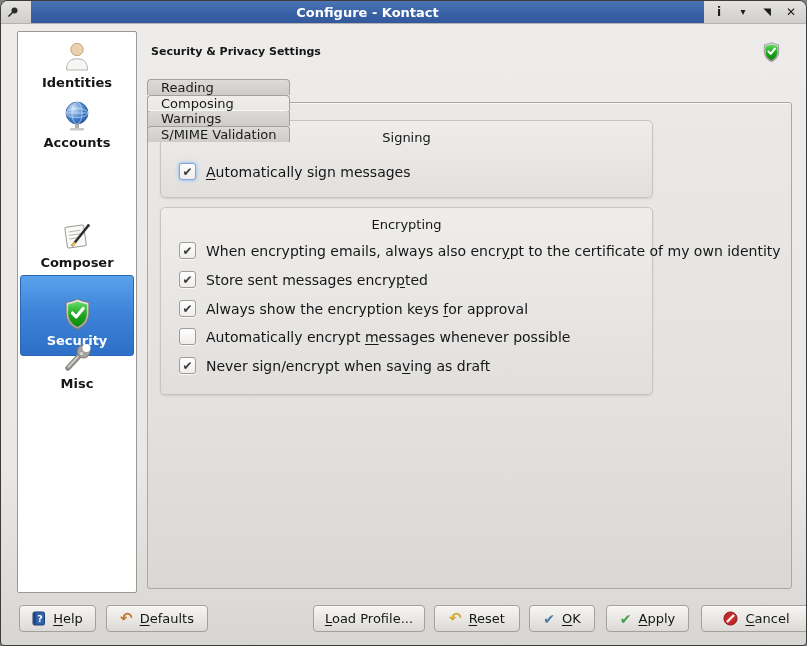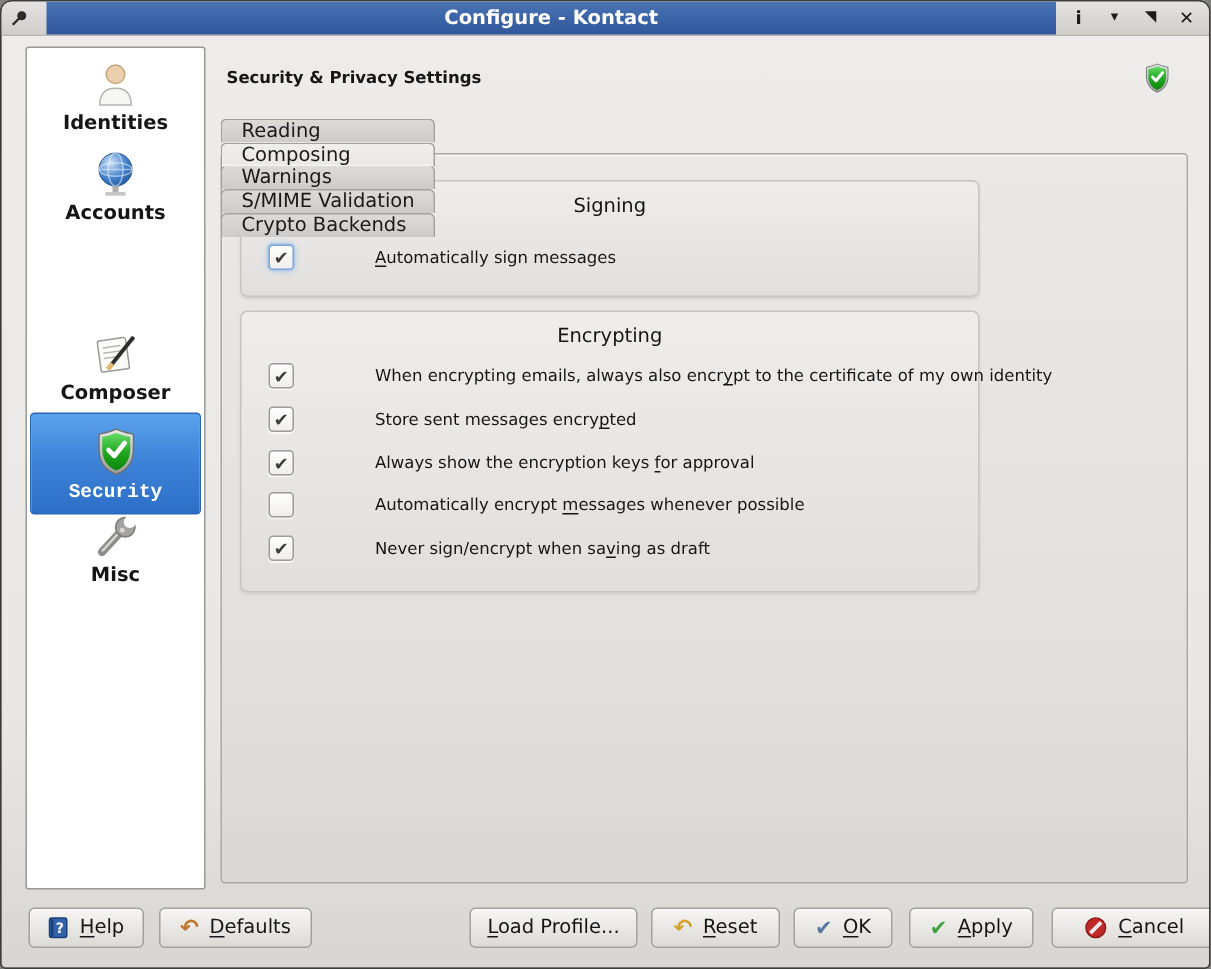--- a/index.html
+++ b/index.html
@@ -21,21 +21,21 @@
   .tb-btn {cursor:default; width:18px; text-align:center; line-height:18px;}
   .tb-glyph-small {font-size:10px;}
   
   .sidebar {position:absolute; left:16px; top:30px; width:120px; height:562px;
     background:#ffffff; border:1px solid #9b9996; border-radius:2px; box-sizing:border-box;}
   .side-item {position:absolute; left:2px; right:2px; text-align:center; cursor:default;}
   .side-icon {height:34px; display:flex; align-items:flex-end; justify-content:center;}
   .side-label {font-weight:bold; font-size:13px; color:#161616; margin-top:3px;}
   .side-item.selected {
     background:linear-gradient(#5ba2ec 0%, #3e84d9 45%, #2d6fc7 100%);
-    border:1px solid #2a66b8; border-radius:3px; padding:7px 0 7px;font-family:Liberation Mono, monospace;}
+    border:1px solid #2a66b8; border-radius:3px; padding:20px 0 7px;}
   .side-item.selected .side-label {color:#ffffff;}
   
   .header-title {position:absolute; left:150px; top:44px; font-size:11px; font-weight:bold; color:#161616;}
   .header-shield {position:absolute; left:762px; top:41px;}
   
   .tabs {position:absolute; left:146px; top:78px; height:24px; display:flex; flex-direction:column;}
   .tab {box-sizing:border-box; height:20px; padding:0 13px; margin-right:1px;
     display:flex; align-items:center; font-size:13px; color:#1a1a1a;
     background:linear-gradient(#dddbd8,#cecccA); border:1px solid #a3a19e; border-bottom:none;
     border-radius:4px 4px 0 0; position:relative; z-index:1; cursor:default;}
@@ -52,21 +52,21 @@
     box-shadow:0 1px 2px rgba(0,0,0,.10);}
   .group-signing {top:17px; height:78px;}
   .group-encrypting {top:104px; height:188px;}
   .group-title {text-align:center; font-size:13px; color:#161616; margin-top:9px;}
   .cb-row {position:absolute; left:18px; display:flex; align-items:center; gap:10px; cursor:default;}
   .checkbox {width:17px; height:17px; box-sizing:border-box; flex:none;
     background:linear-gradient(#fefefe,#efeeec); border:1px solid #9e9c99; border-radius:3px;
     display:flex; align-items:center; justify-content:center;
     font-size:12px; line-height:1; color:#3c3c3c; box-shadow:0 1px 1px rgba(255,255,255,.8);}
   .checkbox.focused {border-color:#7ea7de; box-shadow:0 0 4px #8fb9ea, 0 0 1px #6f9fd8;}
-  .cb-label {font-size:11px; color:#161616; white-space:nowrap;margin-left:44px;}
+  .cb-label {font-size:14px; color:#161616; white-space:nowrap;}
   .accel {text-decoration:underline; text-underline-offset:2px;}
   
   .btn {position:absolute; top:604px; height:27px; box-sizing:border-box;
     background:linear-gradient(#f6f5f3 0%, #e9e8e5 50%, #dbdad7 100%);
     border:1px solid #a3a19e; border-radius:4px;
     display:flex; align-items:center; justify-content:center; gap:7px;
     font-size:13px; color:#161616; cursor:default;
     box-shadow:0 1px 1px rgba(255,255,255,.7) inset;}
   .btn-icon {display:flex; align-items:center; line-height:1; font-weight:bold;}
   .undo-defaults {color:#c0762a; font-size:15px;}
@@ -193,21 +193,20 @@
       <path d="M10 2.6 C12.5 3.7 15 4.3 17 4.8 L17 11 C17 16.6 13.9 19.9 10 21.5 C6.1 19.9 3 16.6 3 11 L3 4.8 C5 4.3 7.5 3.7 10 2.6 Z" fill="url(#gGreen)"></path>
       <path d="M6.2 11.3 L9 14.2 L14.2 7.8" fill="none" stroke="#ffffff" stroke-width="2.4" stroke-linecap="round" stroke-linejoin="round"></path>
     </svg>
   </div>
 
   <div class="tabs">
     <div class="tab">Reading</div>
     <div class="tab active">Composing</div>
     <div class="tab">Warnings</div>
     <div class="tab">S/MIME Validation</div>
-    <div class="tab">Crypto Backends</div>
   </div>
 
   <div class="tab-frame">
 
     <div class="group group-signing">
       <div class="group-title">Signing</div>
       <div class="cb-row" style="top:42px">
         <span class="checkbox focused">✔</span>
         <span class="cb-label"><span></span><span class="accel">A</span><span>utomatically sign messages</span></span>
       </div>

